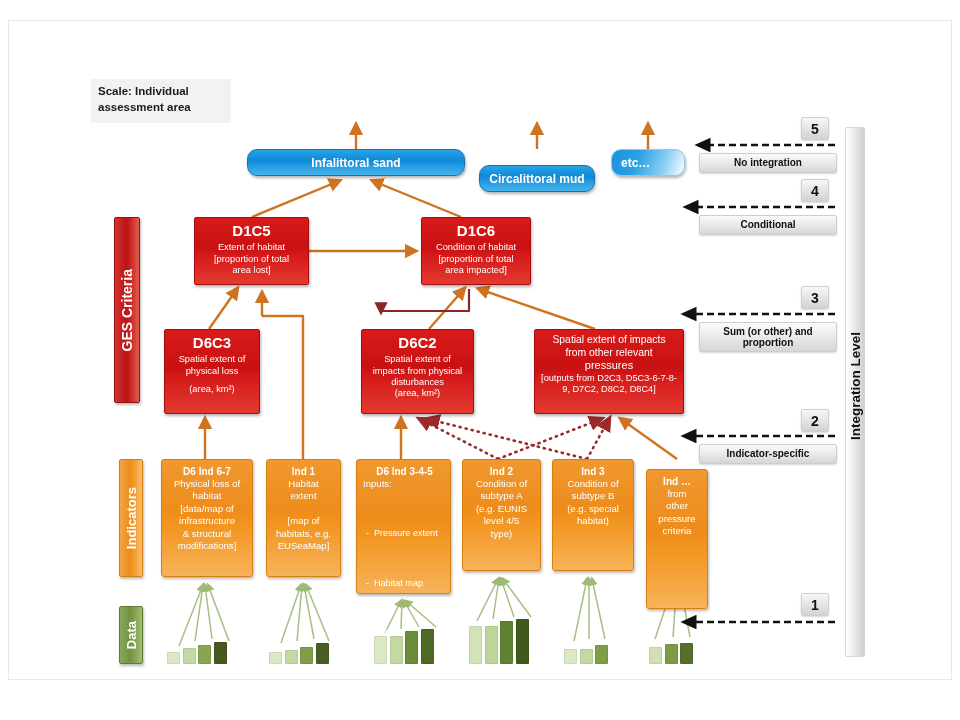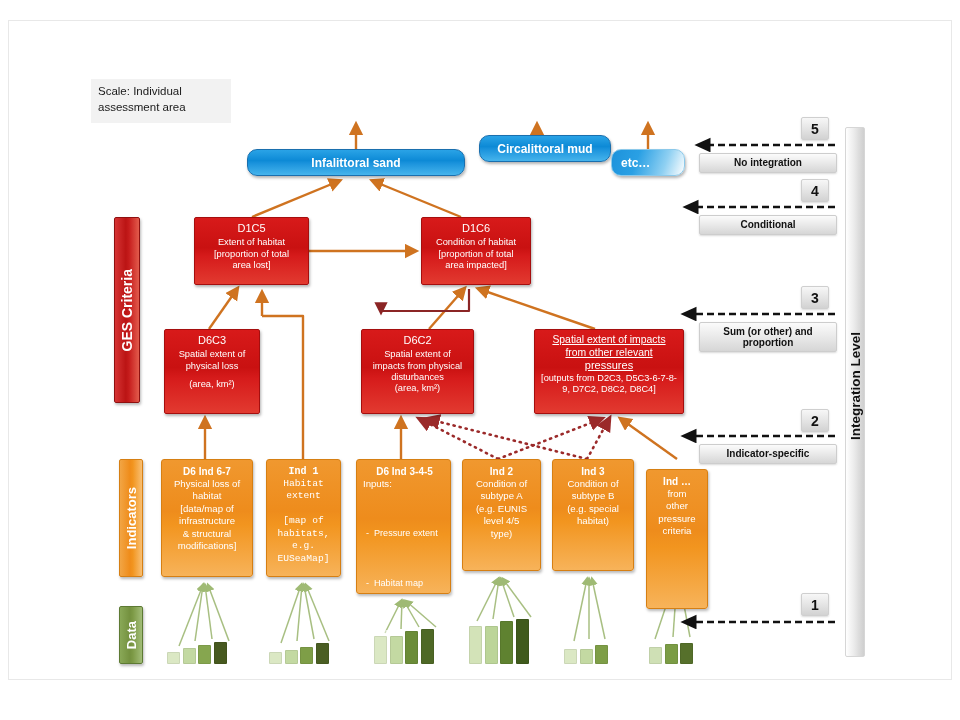--- a/index.html
+++ b/index.html
@@ -4,21 +4,21 @@
 <style>
   html,body{margin:0;padding:0;background:#fff;}
   body{width:960px;height:720px;font-family:"Liberation Sans",sans-serif;overflow:hidden;}
   #slide{position:absolute;left:8px;top:20px;width:944px;height:660px;background:#fff;border:1px solid #e8e8e8;box-sizing:border-box;}
   .abs{position:absolute;box-sizing:border-box;}
 
   
   .scale-note{
     left:82px;top:58px;width:140px;height:44px;
     background:#f2f2f2;
-    font-size:11.5px;font-weight:normal;color:#1a1a1a;line-height:1.35;
+    font-size:11.5px;font-weight:bold;color:#1a1a1a;line-height:1.35;
     padding:5px 7px;
   }
 
   
   .descriptor{
     left:228px;top:60px;width:462px;height:40px;
     border:1px solid #6d4f85;border-radius:3px;
     background:linear-gradient(to bottom,#9b7fb3 0%,#8f72aa 45%,#a98cc0 55%,#b49cc9 100%);
     color:#fff;font-size:16.5px;font-weight:bold;
     display:flex;align-items:center;justify-content:center;text-align:center;
@@ -27,55 +27,55 @@
 
   
   .habbox{
     border:1px solid #1a6fae;border-radius:10px;
     background:linear-gradient(to bottom,#2aa3e6 0%,#0d8ad6 42%,#1c94dd 55%,#46b4ec 100%);
     color:#fff;font-size:12px;font-weight:bold;
     display:flex;align-items:center;justify-content:center;text-align:center;
     box-shadow:1px 2px 3px rgba(0,0,0,.3);
   }
   .hab1{left:238px;top:128px;width:218px;height:27px;}
-  .hab2{left:470px;top:114px;width:132px;height:27px;}
+  .hab2{left:470px;top:144px;width:116px;height:27px;}
   .hab3{left:602px;top:128px;width:74px;height:27px;
         background:linear-gradient(110deg,#1d92db 0%,#2aa0e4 35%,#8fd0f2 72%,#ffffff 100%);
         border-color:#8cc9ea;justify-content:flex-start;padding-left:9px;}
 
   
   .redbox{
     border:1px solid #a50e0e;border-radius:2px;
     background:linear-gradient(to bottom,#d81a1a 0%,#c91111 45%,#d61b1b 58%,#e23a30 100%);
     color:#fff;text-align:center;
     box-shadow:1px 2px 3px rgba(0,0,0,.3);
     padding:4px 4px;line-height:1.22;
   }
-  .redbox .ttl{font-size:11px;font-weight:normal;display:block;margin-bottom:2px;text-align:center;}
+  .redbox .ttl{font-size:15px;font-weight:bold;display:block;margin-bottom:2px;text-align:center;}
   .redbox .sub{font-size:9.3px;display:block;}
   .d1c5{left:185px;top:196px;width:115px;height:68px;}
   .d1c6{left:412px;top:196px;width:110px;height:68px;}
   .d6c3{left:155px;top:308px;width:96px;height:85px;}
   .d6c2{left:352px;top:308px;width:113px;height:85px;}
   .other{left:525px;top:308px;width:150px;height:85px;}
-  .other .sub{font-size:10.2px;text-decoration:underline;}
+  .other .sub{font-size:10.2px;}
   .other .sub2{font-size:9.2px;display:block;}
   .spacer{display:block;height:7px;}
 
   
   .indbox{
     border:1px solid #d67f13;border-radius:3px;
     background:linear-gradient(to bottom,#f0982f 0%,#ee8c1c 44%,#f2951f 56%,#f7b35a 100%);
     color:#fff;text-align:center;font-size:9.6px;line-height:1.3;
     box-shadow:1px 2px 3px rgba(0,0,0,.28);
     padding:5px 4px;
   }
   .indbox .hd{display:block;font-weight:bold;font-size:10px;}
   .i1{left:152px;top:438px;width:92px;height:118px;}
-  .i2{left:257px;top:438px;width:75px;height:118px;font-family:Liberation Mono, monospace;}
+  .i2{left:257px;top:438px;width:75px;height:118px;}
   .i3{left:347px;top:438px;width:95px;height:135px;text-align:left;padding-left:6px;}
   .i4{left:453px;top:438px;width:79px;height:112px;}
   .i5{left:543px;top:438px;width:82px;height:112px;}
   .i6{left:637px;top:448px;width:62px;height:140px;}
   .i3 .hd{text-align:center;}
   .i3 ul{margin:2px 0 0 0;padding-left:11px;list-style:none;}
   .i3 li{position:relative;margin-bottom:1px;font-size:9.1px;line-height:1.22;margin-top:38px;}
   .i3 li:before{content:"-";position:absolute;left:-8px;}
 
   

